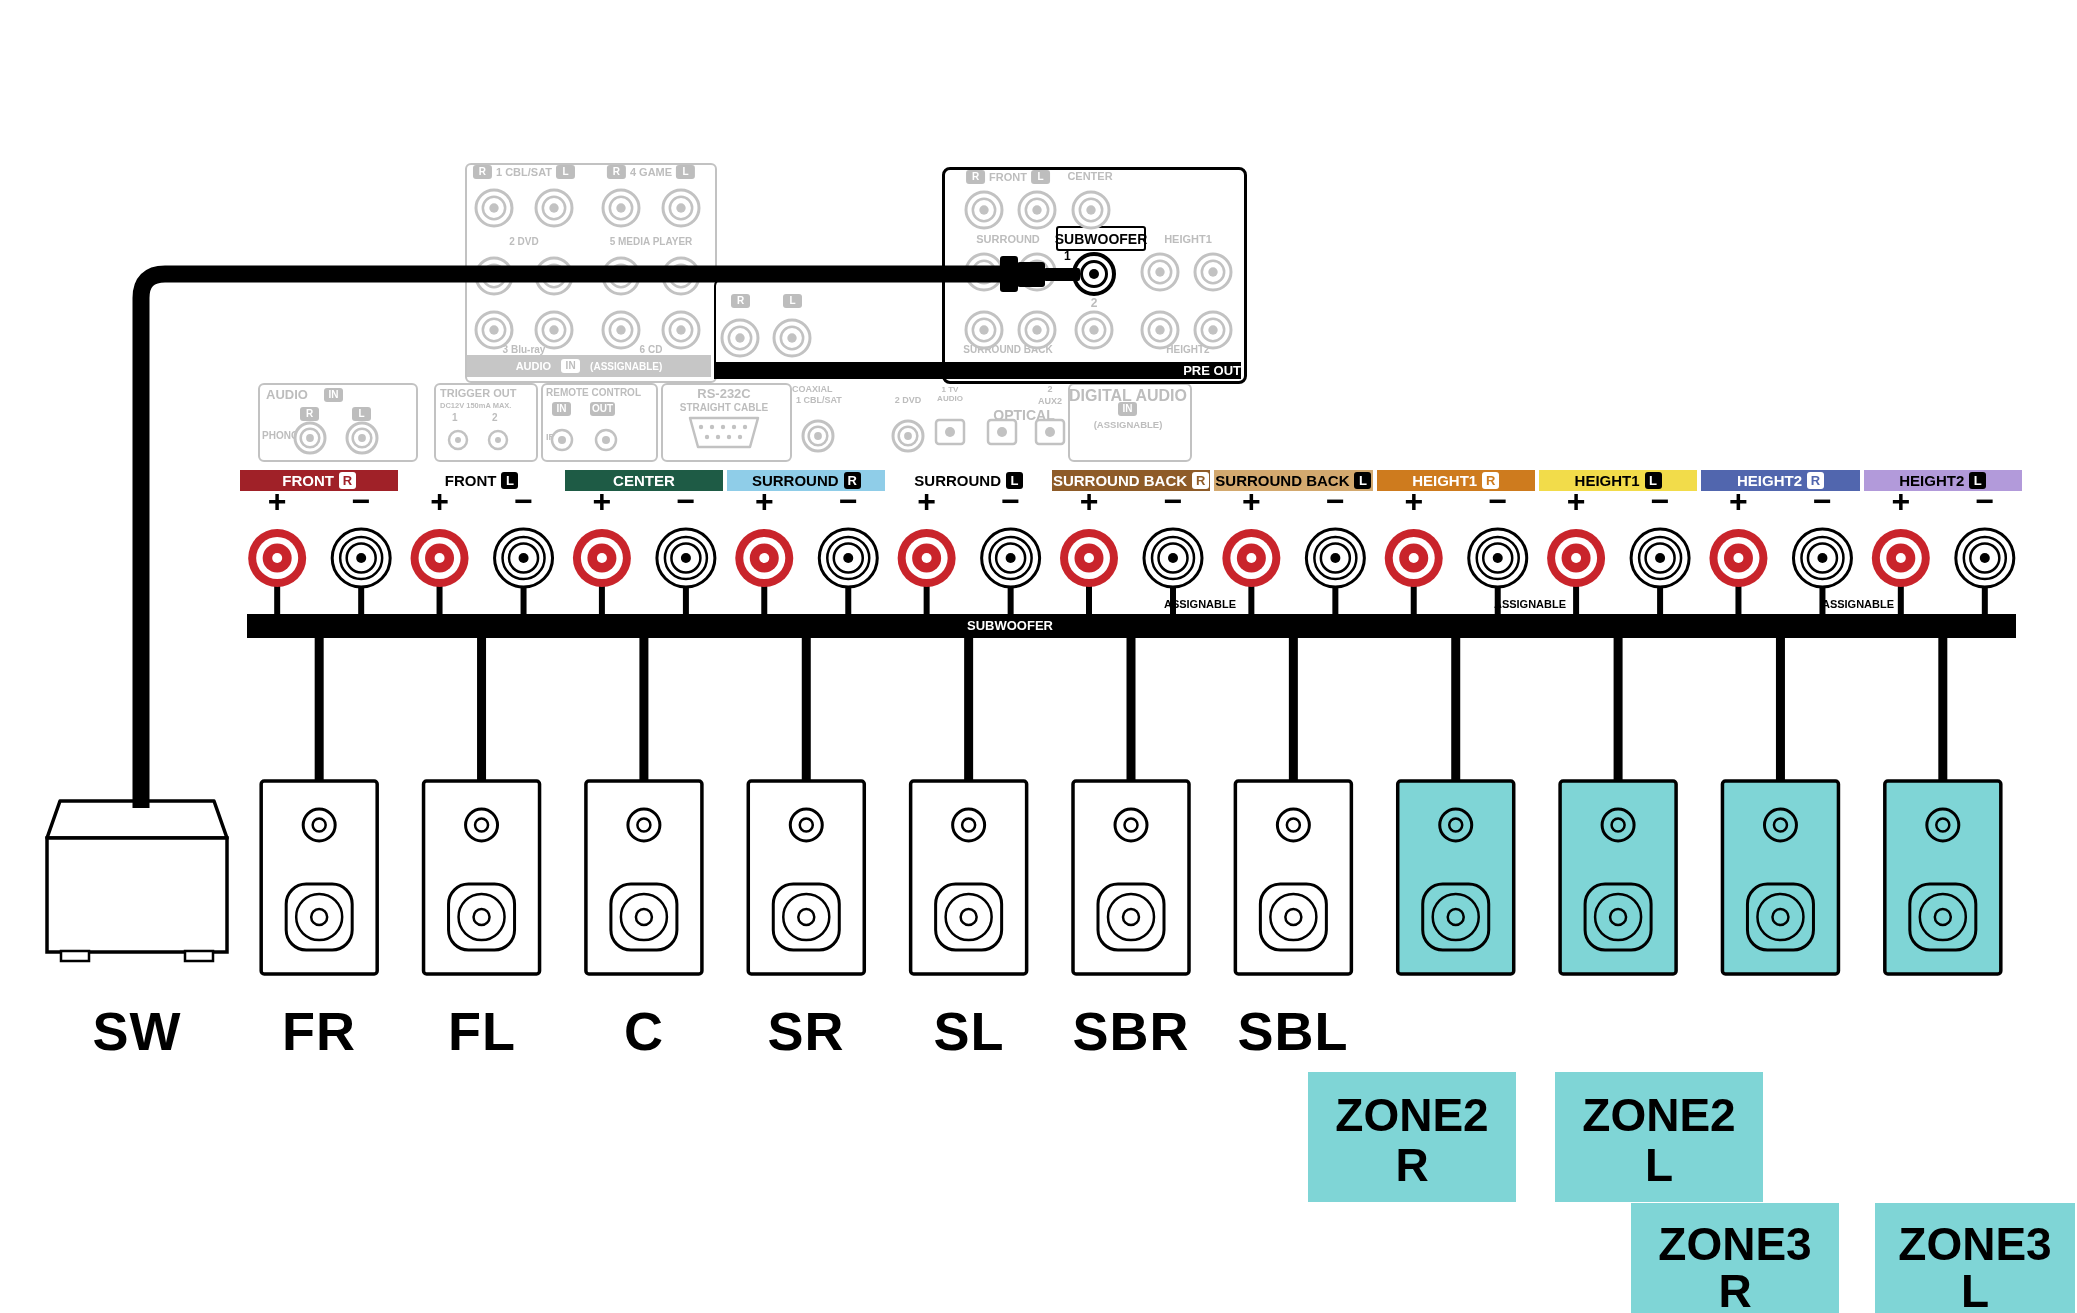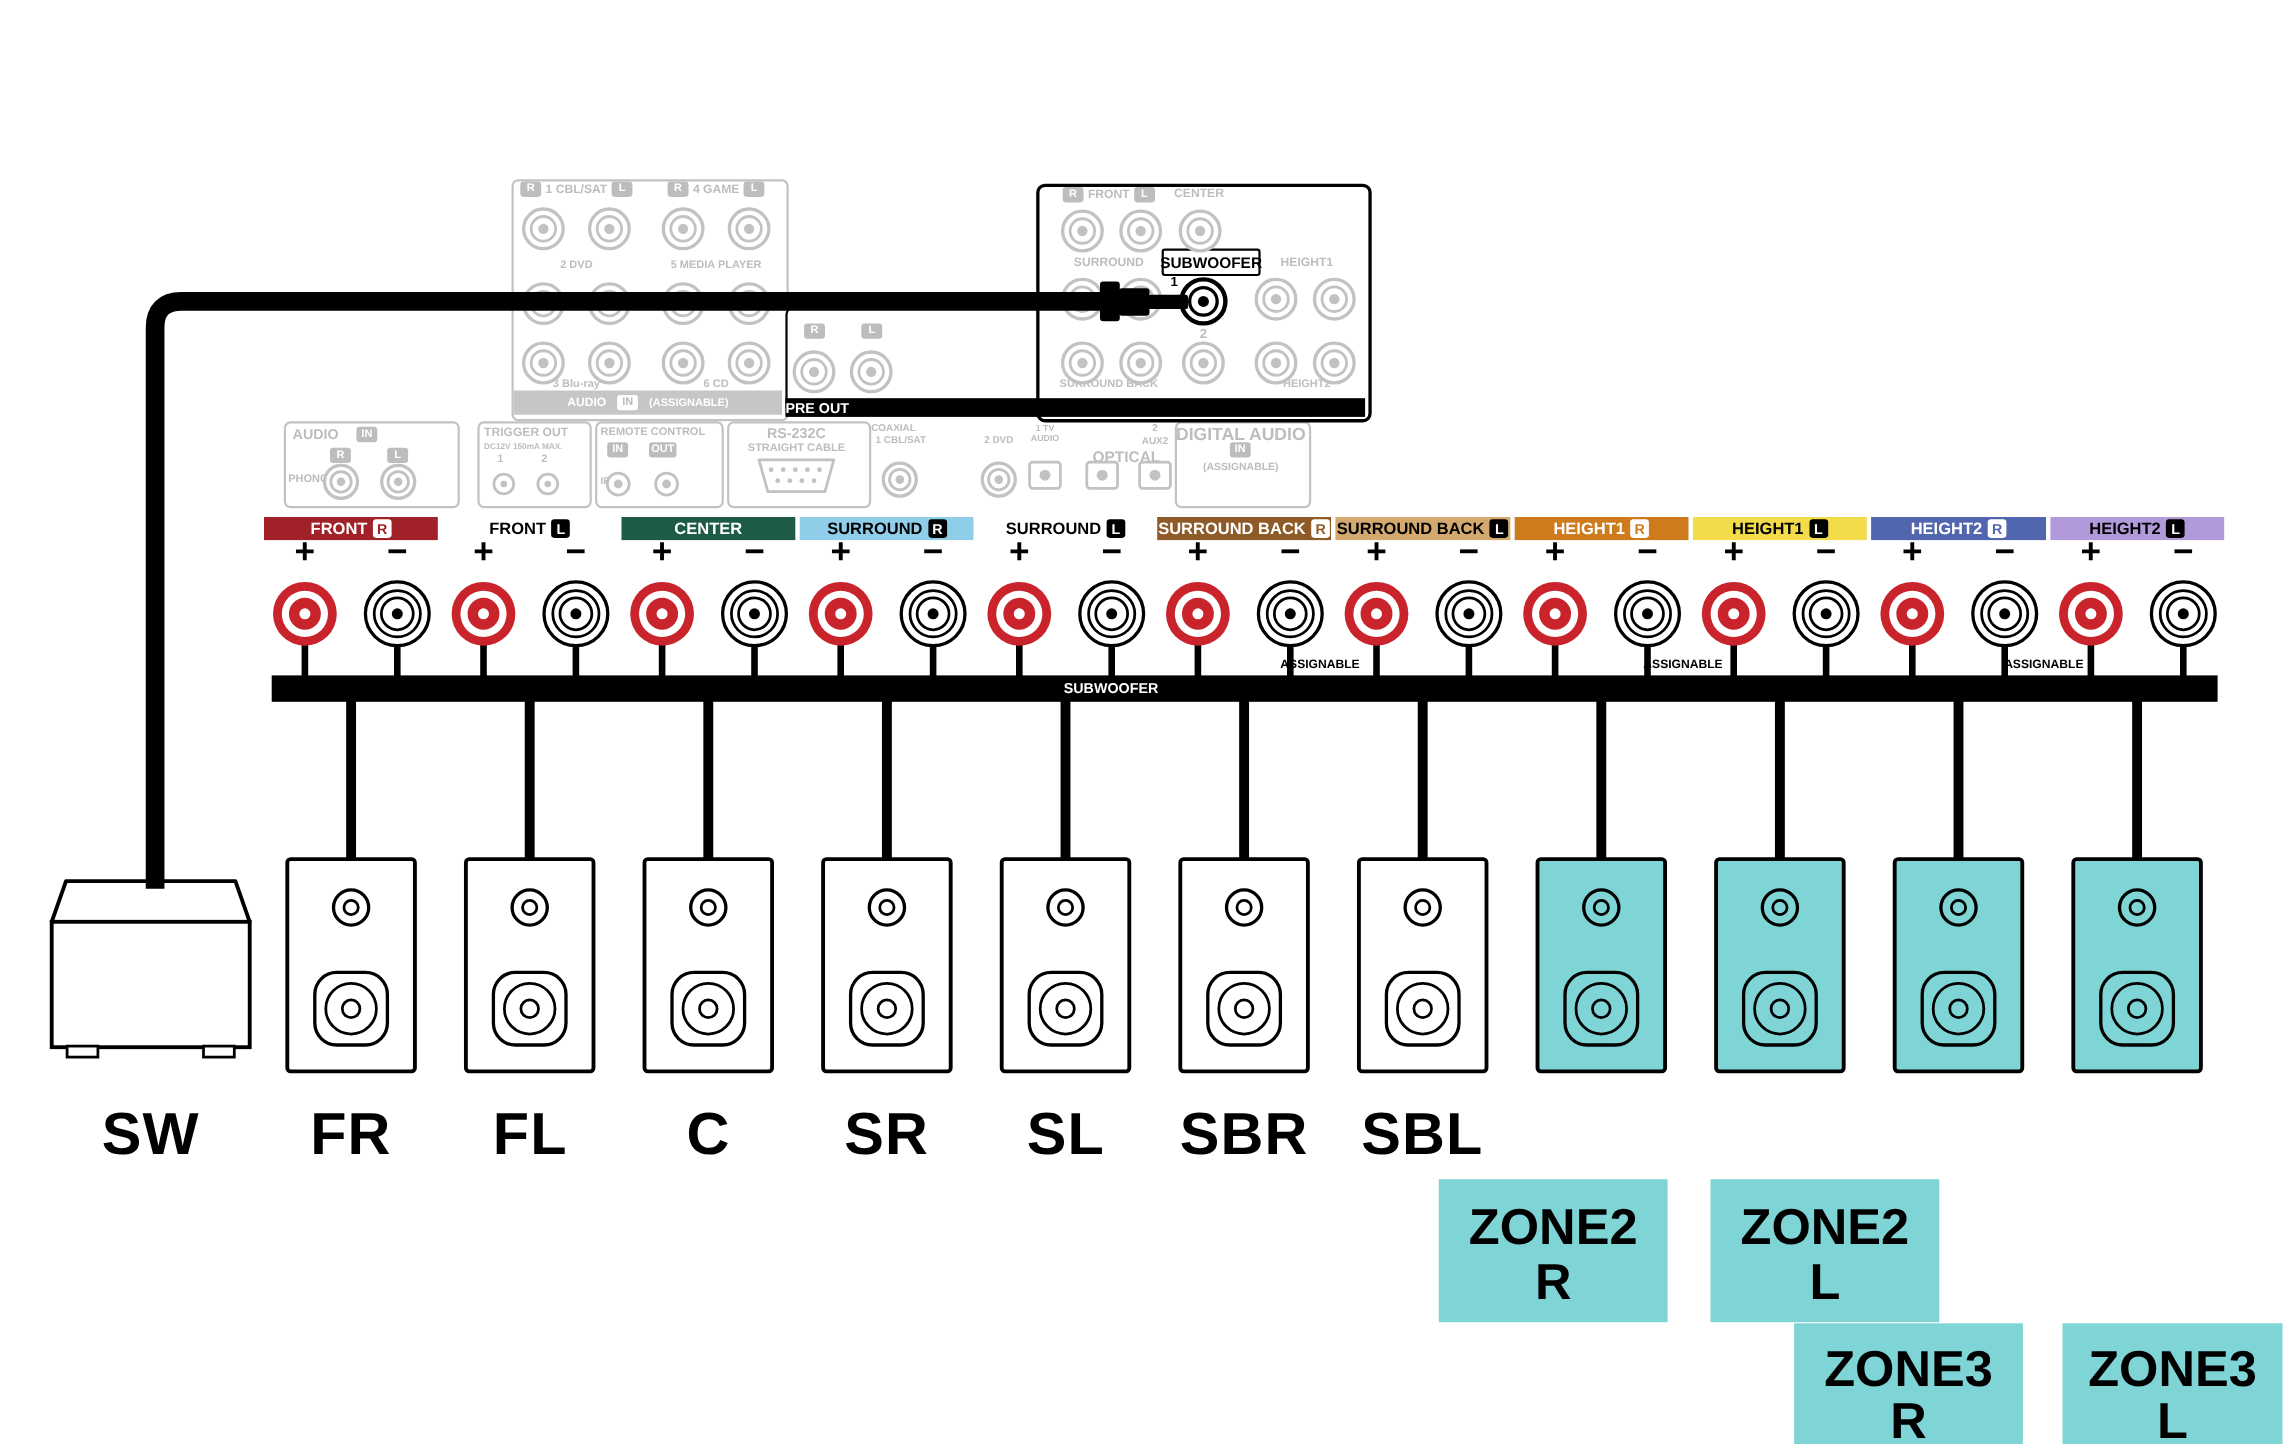--- a/index.html
+++ b/index.html
@@ -108,21 +108,21 @@
       <span class="badge">L</span>
     </div>
     <div class="gtext ctr" style="left:1090px;top:170px;font-size:11px">CENTER</div>
     <div class="gtext ctr" style="left:1008px;top:233px;font-size:11px">SURROUND</div>
     <div class="subbox" style="left:1056px;top:226px;width:86px;height:21px">SUBWOOFER</div>
     <div class="ktext" style="left:1064px;top:249px;font-size:12px">1</div>
     <div class="gtext ctr" style="left:1188px;top:233px;font-size:11px">HEIGHT1</div>
     <div class="gtext ctr" style="left:1094px;top:296px;font-size:12px">2</div>
     <div class="gtext ctr" style="left:1008px;top:344px;font-size:10px">SURROUND BACK</div>
     <div class="gtext ctr" style="left:1188px;top:344px;font-size:10px">HEIGHT2</div>
-    <div class="blackbar" style="left:714px;top:362px;width:527px;height:17px;color:#fff;display:flex;align-items:center;justify-content:flex-start;font-size:13px;font-weight:bold">
+    <div class="blackbar" style="left:714px;top:362px;width:527px;height:17px;color:#fff;display:flex;align-items:center;justify-content:flex-end;font-size:13px;font-weight:bold">
       <span>PRE OUT</span>
     </div>
 
     <div class="blackbar" style="left:247px;top:614px;width:1769px;height:24px"></div>
     <div class="abs" style="left:965px;top:618px;width:90px;color:#fff;font-weight:bold;font-size:13px;text-align:center">SUBWOOFER</div>
     <div class="assign" style="left:1200px;top:598px">ASSIGNABLE</div>
     <div class="assign" style="left:1530px;top:598px">ASSIGNABLE</div>
     <div class="assign" style="left:1858px;top:598px">ASSIGNABLE</div>
 
     <div class="blabel" style="left:137px;top:1000px">SW</div>

